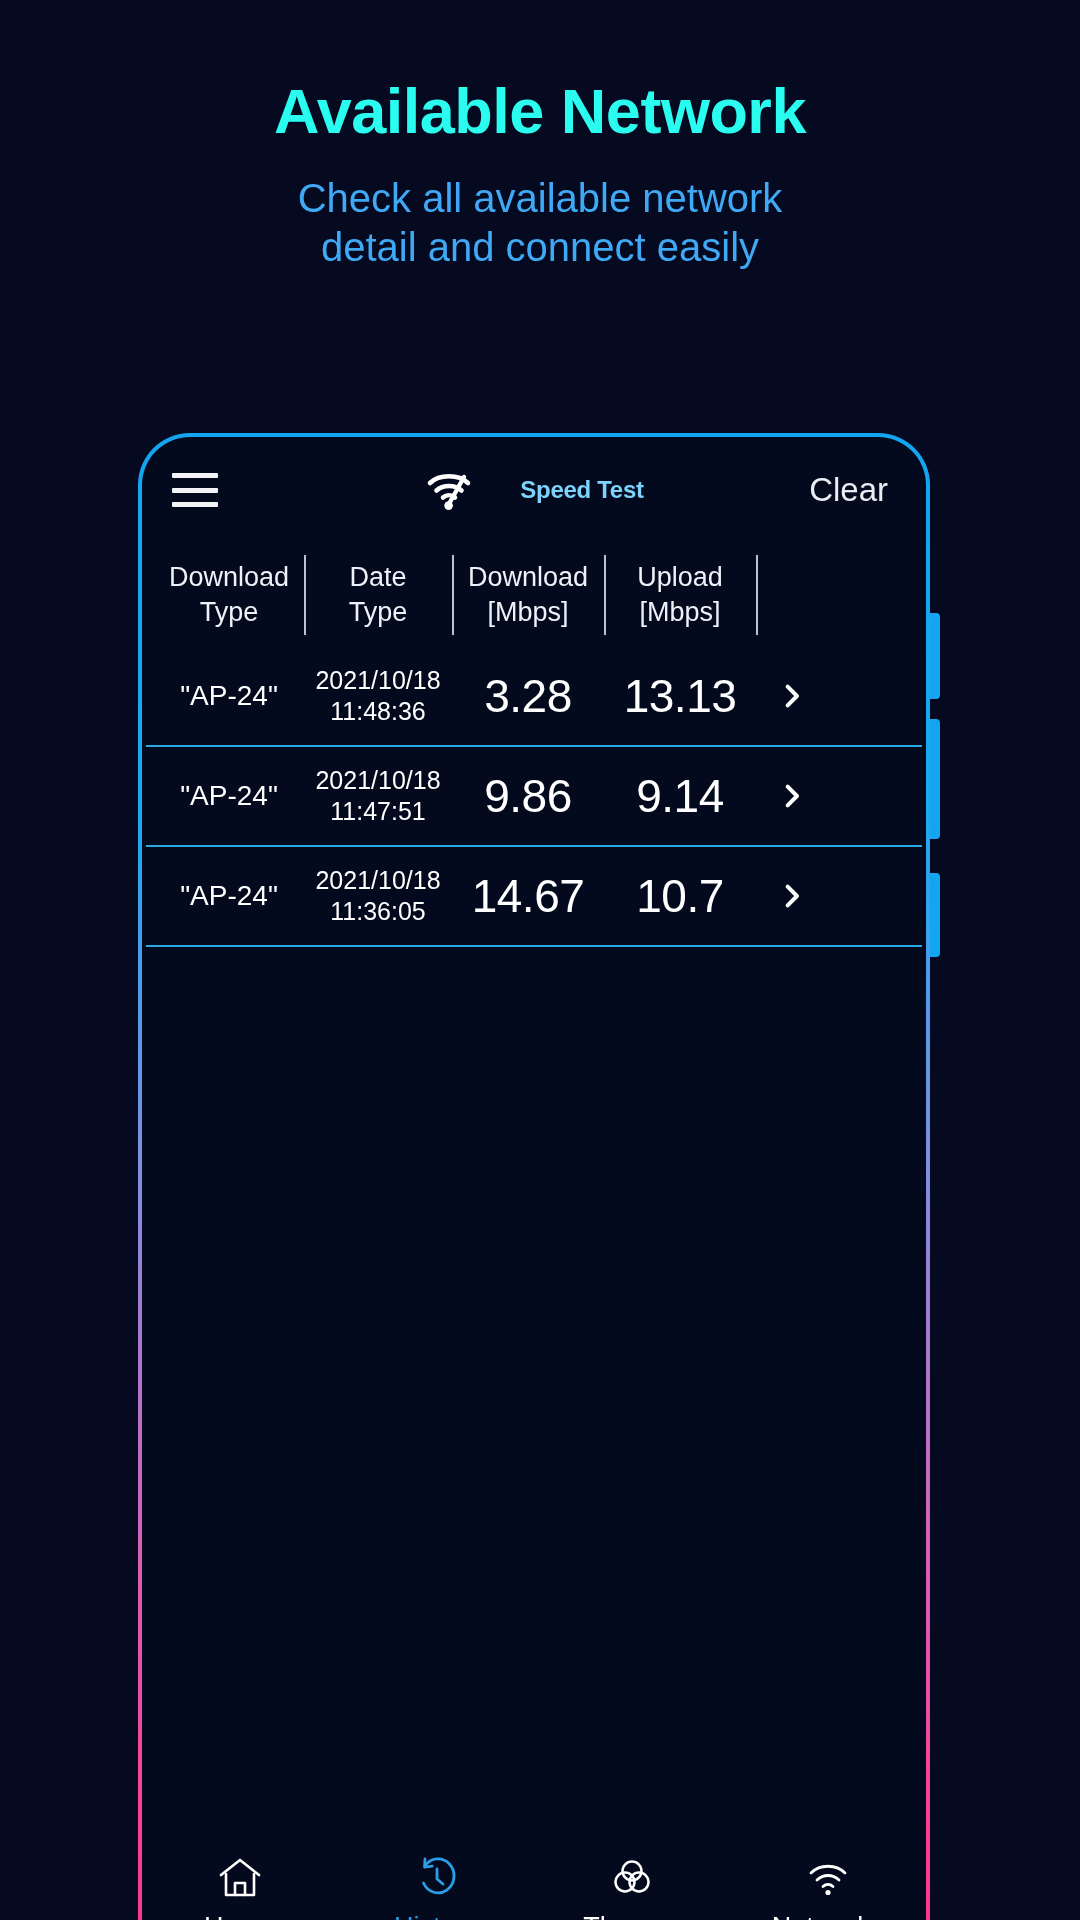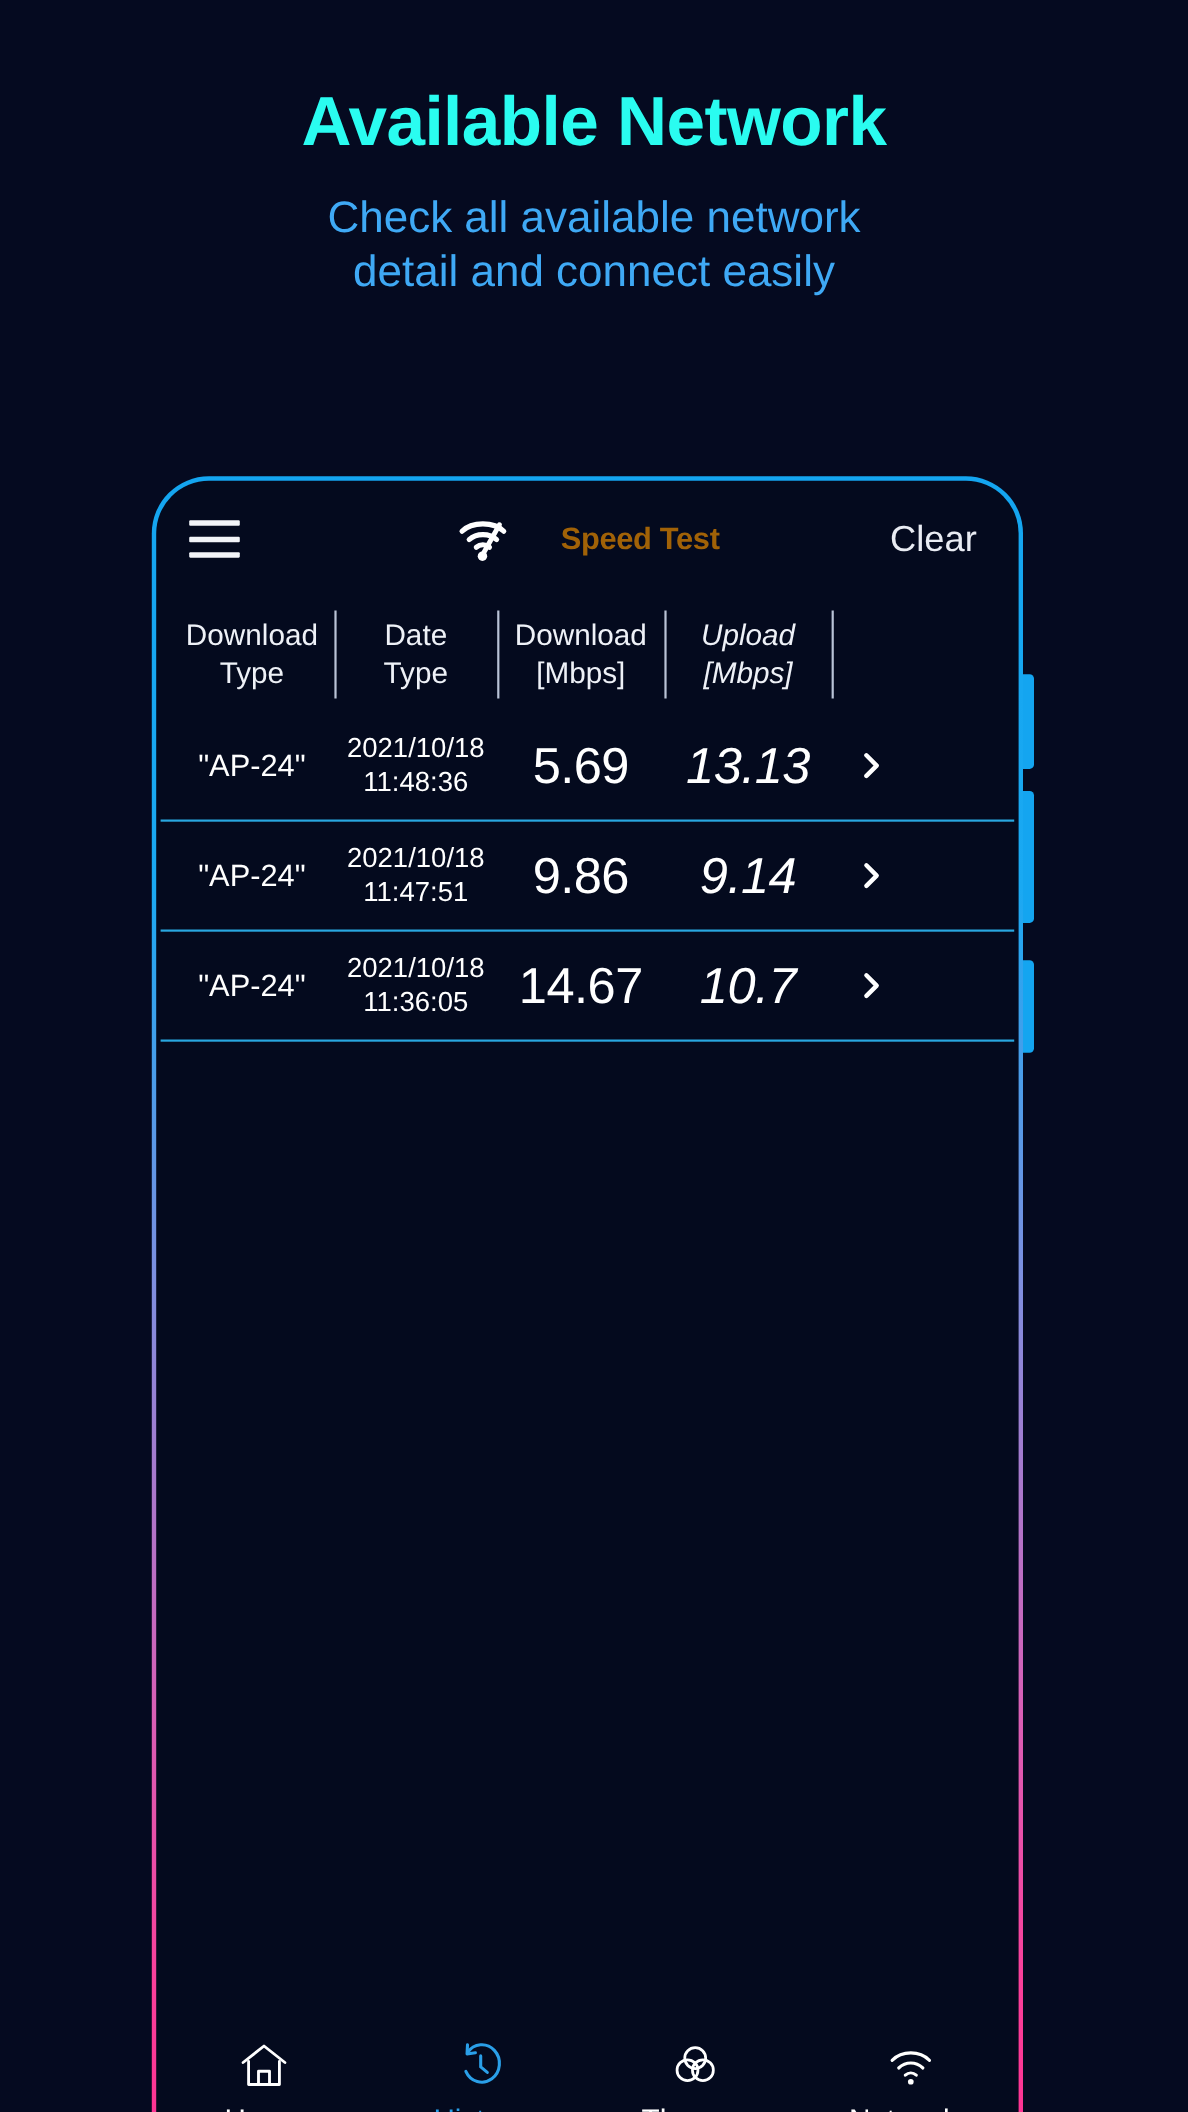--- a/index.html
+++ b/index.html
@@ -95,23 +95,23 @@
     position: absolute;
     left: 0; right: 0;
     display: flex;
     align-items: center;
     justify-content: center;
     gap: 2px;
     pointer-events: none;
   }
   .brand-icon { width: 52px; height: 46px; display: block; }
   .brand-text {
-    font-size: 28px;
+    font-size: 24px;
     font-weight: bold;
-    color: #a16207;
+    color: #7dd3fc;
     letter-spacing: -0.3px;
     margin-left: 42px;
   }
   .clear-btn {
     margin-left: auto;
     font-size: 33px;
     color: #e9ecf3;
     cursor: pointer;
     position: relative;
     z-index: 2;
@@ -139,21 +139,21 @@
   .th + .th::before {
     content: "";
     position: absolute;
     left: 0; top: 12px; bottom: 12px;
     width: 2px;
     background: #b9c3d6;
   }
   .col-net   { width: 150px; }
   .col-date  { width: 148px; }
   .col-down  { width: 152px; }
-  .col-up    { width: 152px; font-style: italic; }
+  .col-up    { width: 152px; }
   .col-chev  { width: 72px; display: flex; align-items: center; justify-content: center; }
 
   .trow {
     display: flex;
     align-items: center;
     height: 100px;
     padding: 0 4px 0 8px;
     border-bottom: 2px solid #29a7e0;
     cursor: pointer;
   }
@@ -265,21 +265,21 @@
           </div>
           <div class="th col-chev"></div>
         </div>
 
         <div class="trow">
           <div class="td net col-net">"AP-24"</div>
           <div class="td date col-date">
             <span>2021/10/18</span>
             <span>11:48:36</span>
           </div>
-          <div class="td spd col-down">5.69</div>
+          <div class="td spd col-down">3.28</div>
           <div class="td spd col-up">13.13</div>
           <div class="col-chev">
             <span class="chev">
               <svg viewBox="0 0 24 24" width="30" height="30">
                   <path d="M8.5 4.5 L16 12 L8.5 19.5" fill="none" stroke="#ffffff" stroke-width="3.2" stroke-linecap="round" stroke-linejoin="round"></path>
                 </svg>
             </span>
           </div>
         </div>
 

